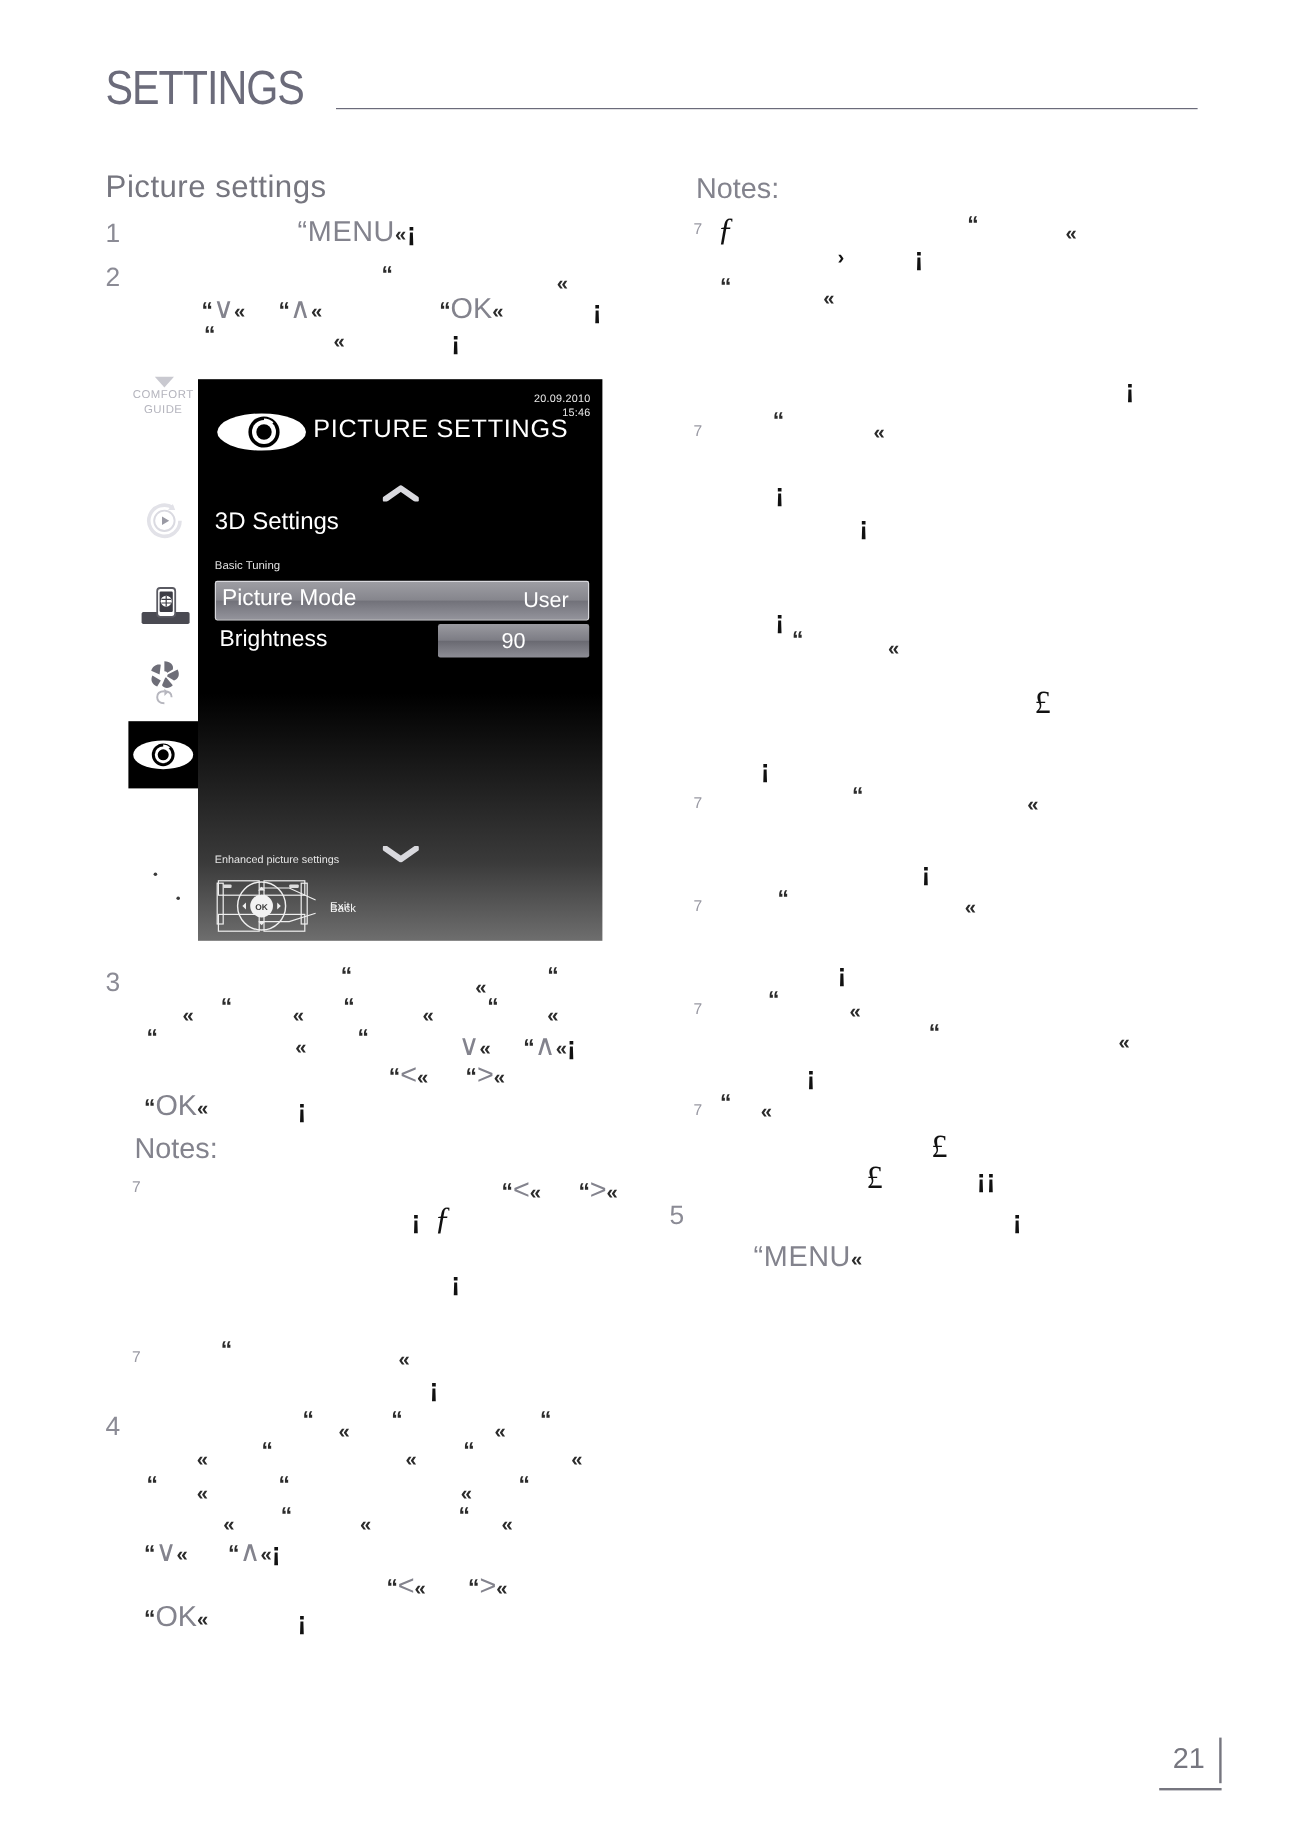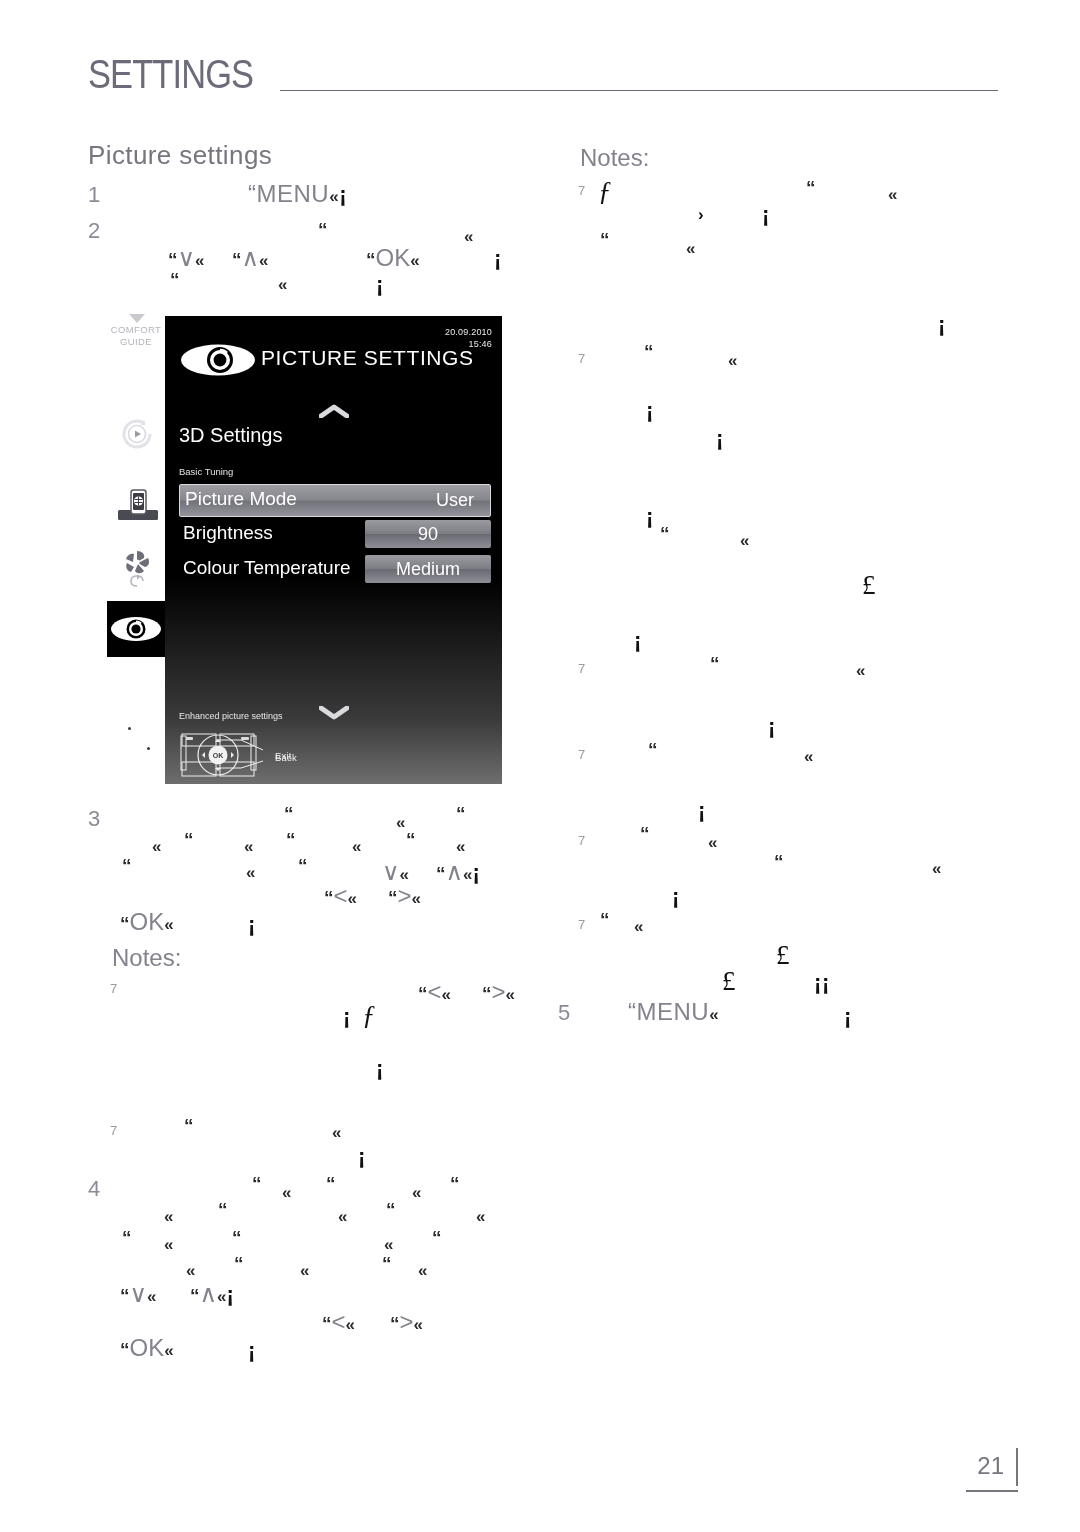--- a/index.html
+++ b/index.html
@@ -236,24 +236,20 @@
         <div class="tv-sub">Basic Tuning</div>
 
         <div class="rows">
           <div class="row sel">
             <span class="lbl">Picture Mode</span>
             <span class="val">User</span>
           </div>
           <div class="row">
             <span class="lbl">Brightness</span>
             <span class="val num">90</span>
-          </div>
-          <div class="row">
-            <span class="lbl">Colour Temperature</span>
-            <span class="val num">Medium</span>
           </div>
         </div>
 
         <div class="tv-enh">Enhanced picture settings</div>
 
         <div class="chev chev-dn">
           <svg width="30" height="14" viewBox="0 0 30 14">
             <path d="M2 2 L15 11 L28 2" fill="none" stroke="#d9d9de" stroke-width="5" stroke-linecap="round" stroke-linejoin="round"></path>
           </svg>
         </div>
@@ -416,21 +412,21 @@
     <div class="g bullet7" style="left:578px;top:918px;">7</div>
     <div class="g q" style="left:600px;top:910px;">“</div>
     <div class="g gu" style="left:634px;top:918px;">«</div>
 
     <div class="g psym" style="left:776px;top:942px;">£</div>
     <div class="g psym" style="left:722px;top:968px;">£</div>
     <div class="g exc" style="left:814px;top:972px;">¡</div>
     <div class="g exc" style="left:822px;top:972px;">¡</div>
 
     <div class="g num" style="left:558px;top:1002px;">5</div>
-    <div class="g key" style="left:628px;top:1000px;text-align:center;"><span>“</span><span>MENU</span><span class="gu">«</span></div>
+    <div class="g key" style="left:628px;top:1036px;text-align:center;"><span>“</span><span>MENU</span><span class="gu">«</span></div>
     <div class="g exc" style="left:844px;top:1006px;">¡</div>
   </div>
 
   <div class="pgnum">
     <span>21</span>
     <div class="vl"></div>
     <div class="hl"></div>
   </div>
 
 </div>

